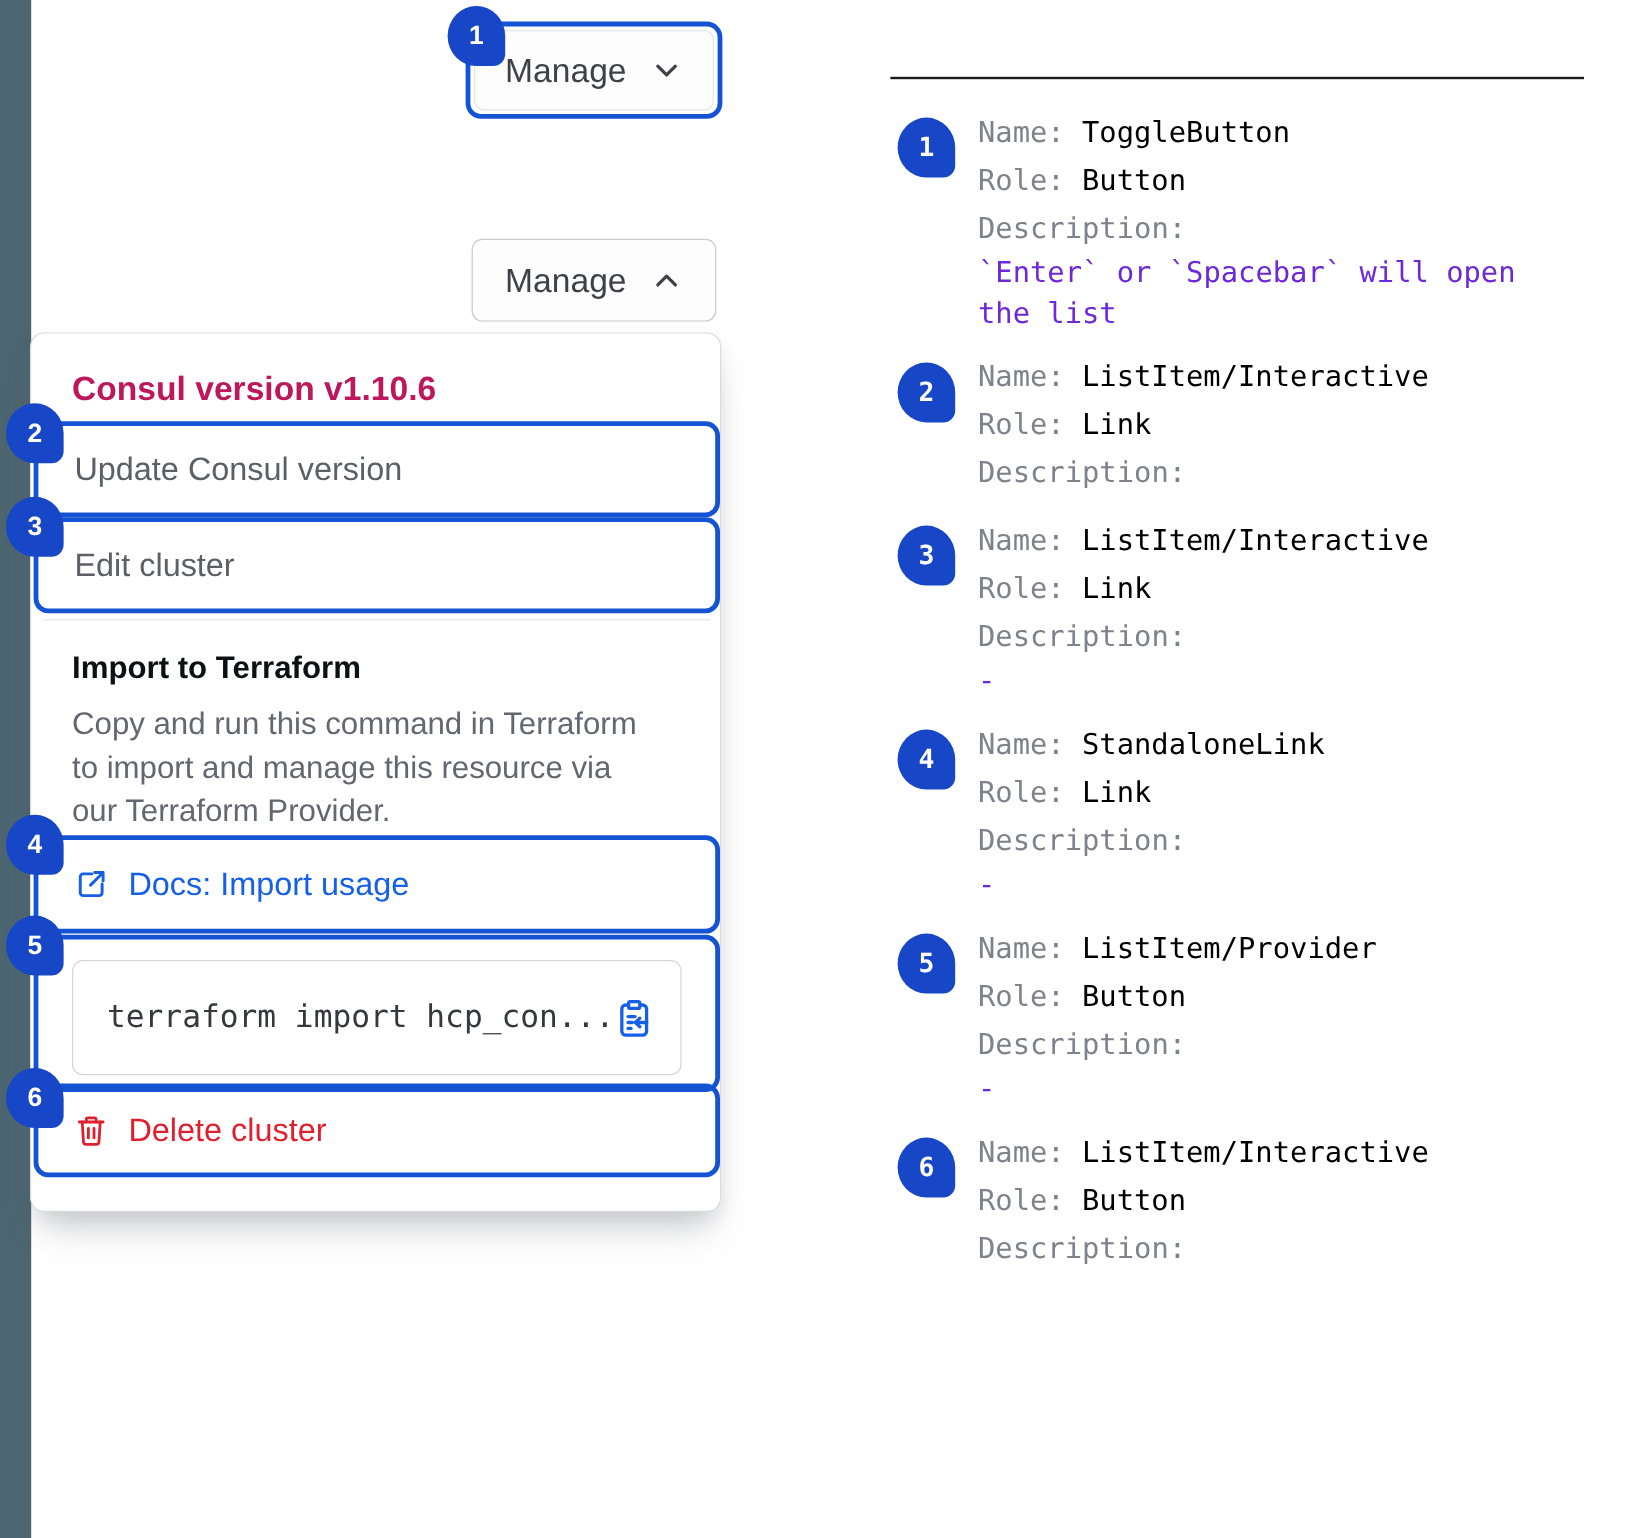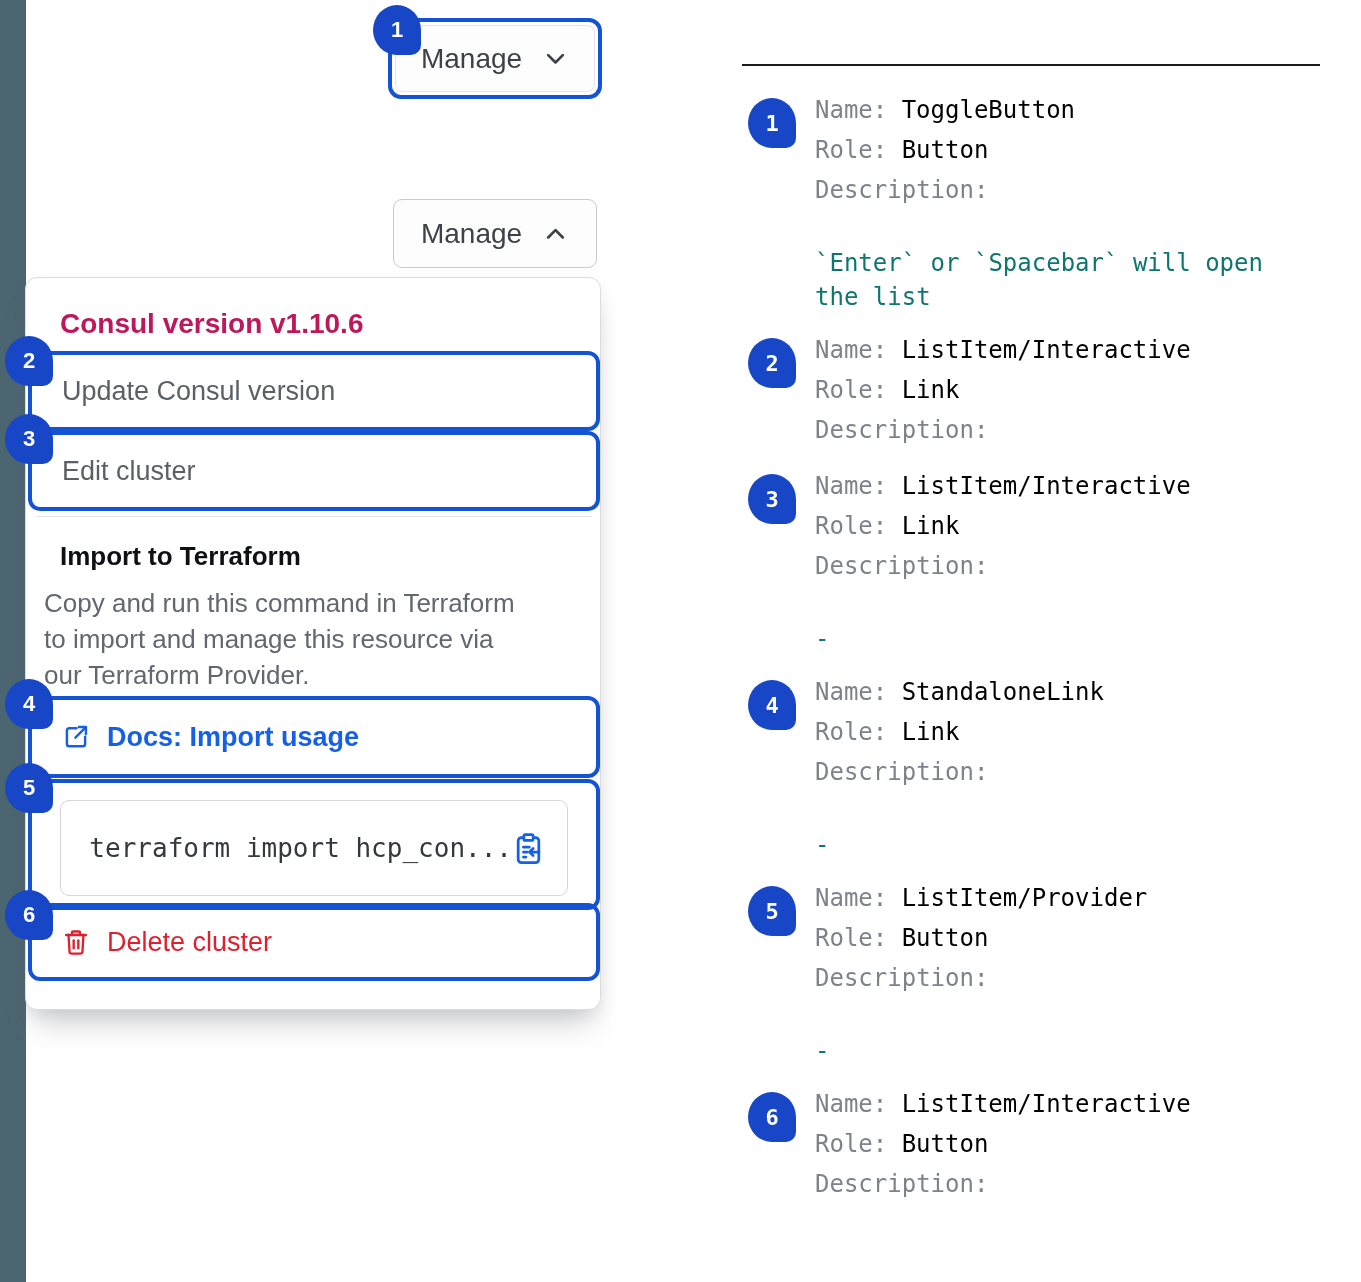--- a/index.html
+++ b/index.html
@@ -22,35 +22,35 @@
     display:flex; align-items:center; justify-content:center; gap:20px; color:#3e4147; font-size:28px; cursor:pointer;}
   .chev{width:27px; height:27px; stroke:#3e4147;}
 
   
   .panel{position:absolute; left:25px; top:277px; width:576px; height:733px; background:#fff;
     border:1px solid #dadce0; border-radius:12px; z-index:1;
     box-shadow:0 22px 30px -10px rgba(96,100,108,.30), 0 6px 14px rgba(96,100,108,.10);}
   .version-label{position:absolute; left:60px; top:308px; font-size:28px; font-weight:700; color:#be185d; z-index:2;}
   .divider{position:absolute; left:36px; top:516px; width:556px; height:1px; background:#e3e5e8; z-index:2;}
   .import-title{position:absolute; left:60px; top:541px; font-size:26px; font-weight:700; color:#0e1014; z-index:2;}
-  .import-desc{position:absolute; left:44px; top:585px; width:490px; font-size:26px; line-height:36px; color:#63676f; z-index:2;}
+  .import-desc{position:absolute; left:60px; top:585px; width:490px; font-size:26px; line-height:36px; color:#63676f; z-index:2;}
 
   .hl{position:absolute; border:4px solid var(--ring); border-radius:12px; background:transparent;
     display:flex; align-items:center; z-index:3;}
   .hl-update{left:28px; top:351px; width:572px; height:80px; padding-left:30px;}
   .hl-edit{left:28px; top:431px; width:572px; height:80px; padding-left:30px;}
   .hl-docs{left:28px; top:696px; width:572px; height:82px; padding-left:30px; gap:17px; color:var(--link);}
   .hl-copy{left:28px; top:779px; width:572px; height:131px; display:block;}
   .hl-delete{left:28px; top:903px; width:572px; height:78px; padding-left:30px; gap:17px; color:var(--red);}
   .menu-text{font-size:27px; color:#5b5f66;}
-  .docs-text{font-size:27px; font-weight:700; color:var(--link);}
+  .docs-text{font-size:27px; font-weight:400; color:var(--link);}
   .delete-text{font-size:27px; font-weight:500; color:var(--red);}
 
   .code-field{margin:17px 28px 0 28px; height:96px; border:1px solid #d4d6da; border-radius:9px; background:#fff;
-    display:flex; align-items:center; justify-content:flex-end; padding:0 22px 0 28px; cursor:text;}
+    display:flex; align-items:center; justify-content:center; padding:0 22px 0 28px; cursor:text;}
   .code-text{font-family:"DejaVu Sans Mono", monospace; font-size:26px; color:#35383c; white-space:nowrap;}
 
   
   .badge{position:absolute; width:48px; height:50px; background:var(--badge);
     border-radius:50% 50% 10px 50%; color:#fff; font-weight:700; font-size:22px;
     display:flex; align-items:center; justify-content:center; z-index:5;}
   .b1{left:373px; top:5px;}
   .b2{left:5px; top:336px;}
   .b3{left:5px; top:414px;}
   .b4{left:5px; top:679px;}
@@ -63,21 +63,21 @@
   .spec-title{font-size:24px; line-height:28px; color:#17181c;}
   .spec-rule{margin-top:22px; width:578px; height:2px; background:#1a1b1e;}
   .spec-items{margin-top:24px;}
   .spec-item{display:flex; align-items:flex-start; margin-bottom:16px;}
   .spec-badge-col{width:73px; flex:none; position:relative; height:60px;}
   .spec-badge-col .badge{left:6px; top:8px;}
   .spec-text{flex:none; width:500px; font-size:24px;}
   .spec-line{line-height:40px; white-space:nowrap;}
   .spec-label{color:#7e838b;}
   .spec-value{color:#000000; margin-left:0.6em;}
-  .spec-desc{line-height:34px; width:495px; color:#0f766e; word-break:normal;margin-top:36px;}
+  .spec-desc{line-height:34px; width:495px; color:#6d28d9; word-break:normal;}
 </style>
 </head>
 <body>
 
 <div id="stage">
 
   <div class="edge-bar"></div>
 
   <div class="btn-ring">
     <div class="btn-inner">

